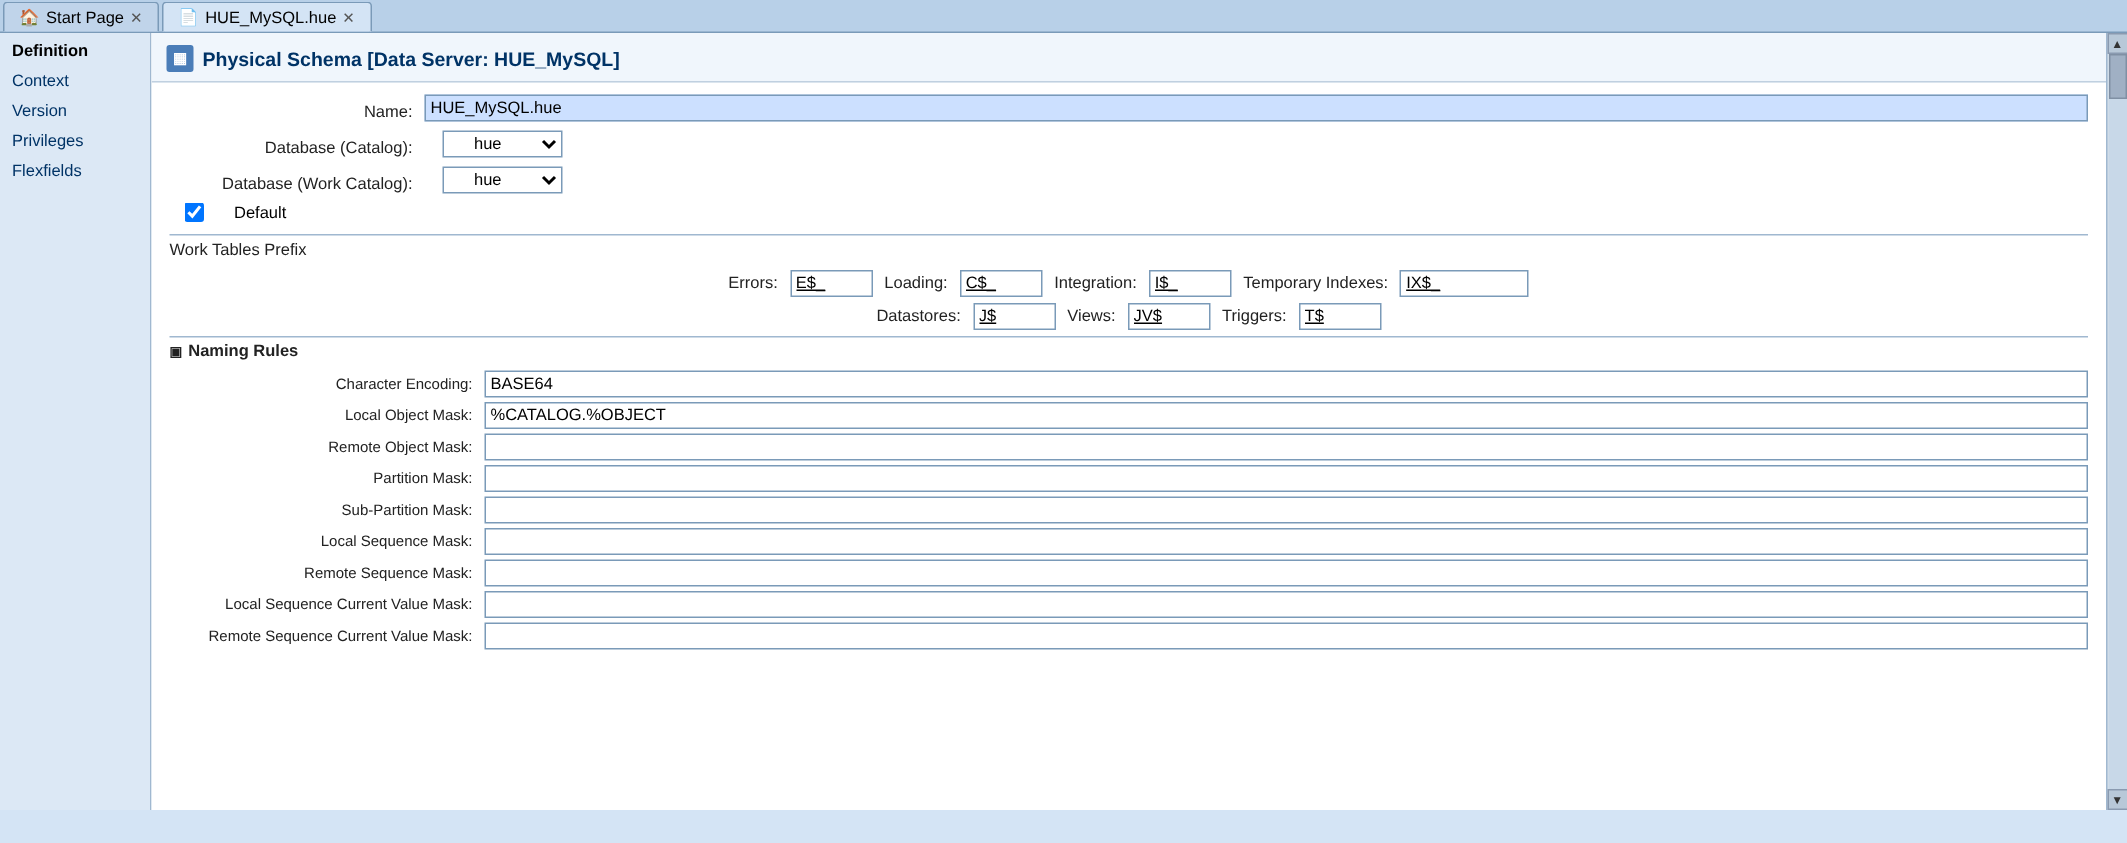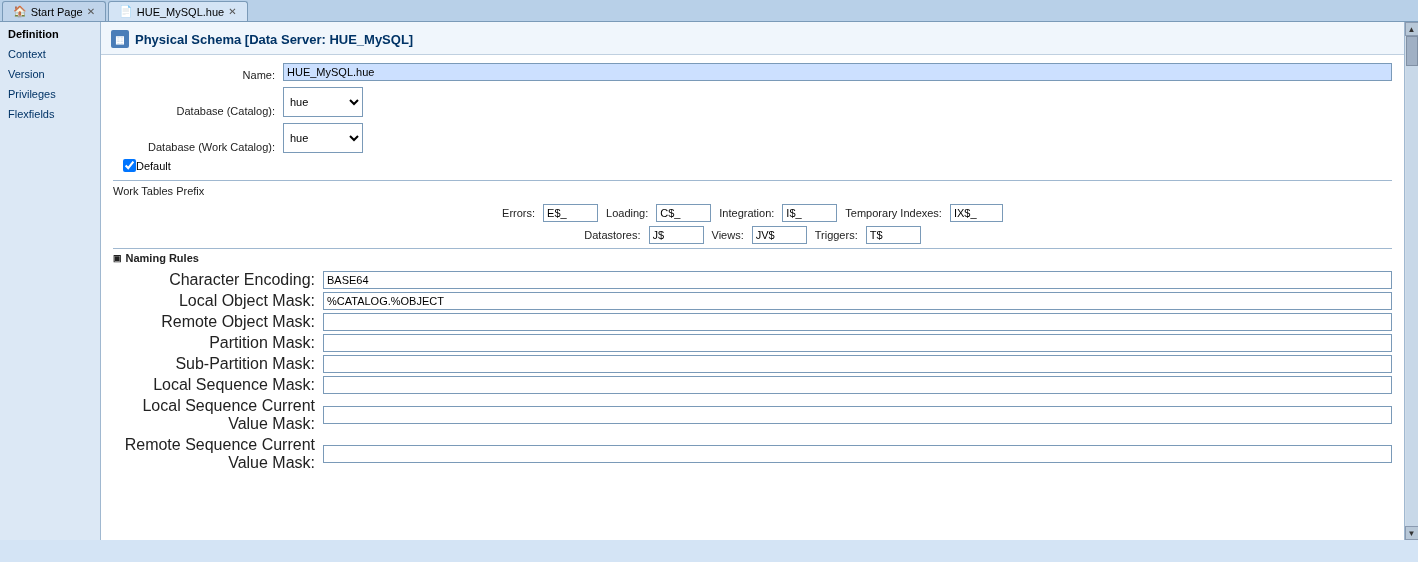--- a/index.html
+++ b/index.html
@@ -126,31 +126,32 @@
       background: white;
       outline: none;
     }
     input[type="text"].highlighted {
       background: #cce0ff;
     }
 
     select {
       border: 1px solid #7a9ab8;
       font-size: 11px;
-      height: 30px;
-      padding: 0 2px;
+      height: 18px;
+      padding: 0 16px;
       background: white;
       width: 80px;
+      margin-left: 12px;
     }
 
     .checkbox-row {
       display: flex;
       align-items: center;
       margin: 4px 0 8px 10px;
-      gap: 0;
+      gap: 20px;
       font-size: 11px;
     }
 
     
     .section-header {
       font-size: 11px;
       font-weight: normal;
       color: #222;
       border-top: 1px solid #a0b8d0;
       padding: 4px 0 3px 0;
@@ -169,20 +170,21 @@
       font-size: 11px;
       color: #222;
     }
     .wt-input {
       width: 55px;
       border: 1px solid #7a9ab8;
       font-size: 11px;
       padding: 1px 3px;
       height: 18px;
       background: white;
+      text-decoration: underline;
     }
 
     
     .naming-section {
       margin-top: 4px;
     }
     .naming-header {
       display: flex;
       align-items: center;
       font-size: 11px;
@@ -198,21 +200,21 @@
       cursor: pointer;
     }
 
     .naming-row {
       display: flex;
       align-items: center;
       margin-bottom: 3px;
     }
     .naming-label {
       width: 210px;
-      font-size: 16px;
+      font-size: 10px;
       color: #222;
       text-align: right;
       padding-right: 8px;
     }
     .naming-input {
       flex: 1;
       border: 1px solid #7a9ab8;
       font-size: 11px;
       padding: 1px 3px;
       height: 18px;
@@ -336,21 +338,21 @@
 
       <div class="section-header">Work Tables Prefix</div>
       <div class="work-tables-row">
         <span class="wt-label">Errors:</span>
         <input type="text" class="wt-input" value="E$_" style="">
         <span class="wt-label">Loading:</span>
         <input type="text" class="wt-input" value="C$_" style="">
         <span class="wt-label">Integration:</span>
         <input type="text" class="wt-input" value="I$_" style="">
         <span class="wt-label">Temporary Indexes:</span>
-        <input type="text" class="wt-input" style="width: 53px;" value="IX$_">
+        <input type="text" class="wt-input" style="width: 86px;" value="IX$_">
       </div>
 
       <div class="work-tables-row">
         <span class="wt-label">Datastores:</span>
         <input type="text" class="wt-input" value="J$" style="">
         <span class="wt-label">Views:</span>
         <input type="text" class="wt-input" value="JV$" style="">
         <span class="wt-label">Triggers:</span>
         <input type="text" class="wt-input" value="T$" style="">
       </div>
@@ -379,20 +381,24 @@
             </div>
             <div class="naming-row">
               <span class="naming-label">Sub-Partition Mask:</span>
               <input type="text" class="naming-input" style="">
             </div>
             <div class="naming-row">
               <span class="naming-label">Local Sequence Mask:</span>
               <input type="text" class="naming-input" style="">
             </div>
             <div class="naming-row">
+              <span class="naming-label">Remote Sequence Mask:</span>
+              <input type="text" class="naming-input" style="">
+            </div>
+            <div class="naming-row">
               <span class="naming-label">Local Sequence Current Value Mask:</span>
               <input type="text" class="naming-input" style="">
             </div>
             <div class="naming-row">
               <span class="naming-label">Remote Sequence Current Value Mask:</span>
               <input type="text" class="naming-input" style="">
             </div>
           </div>
       </div>
 

